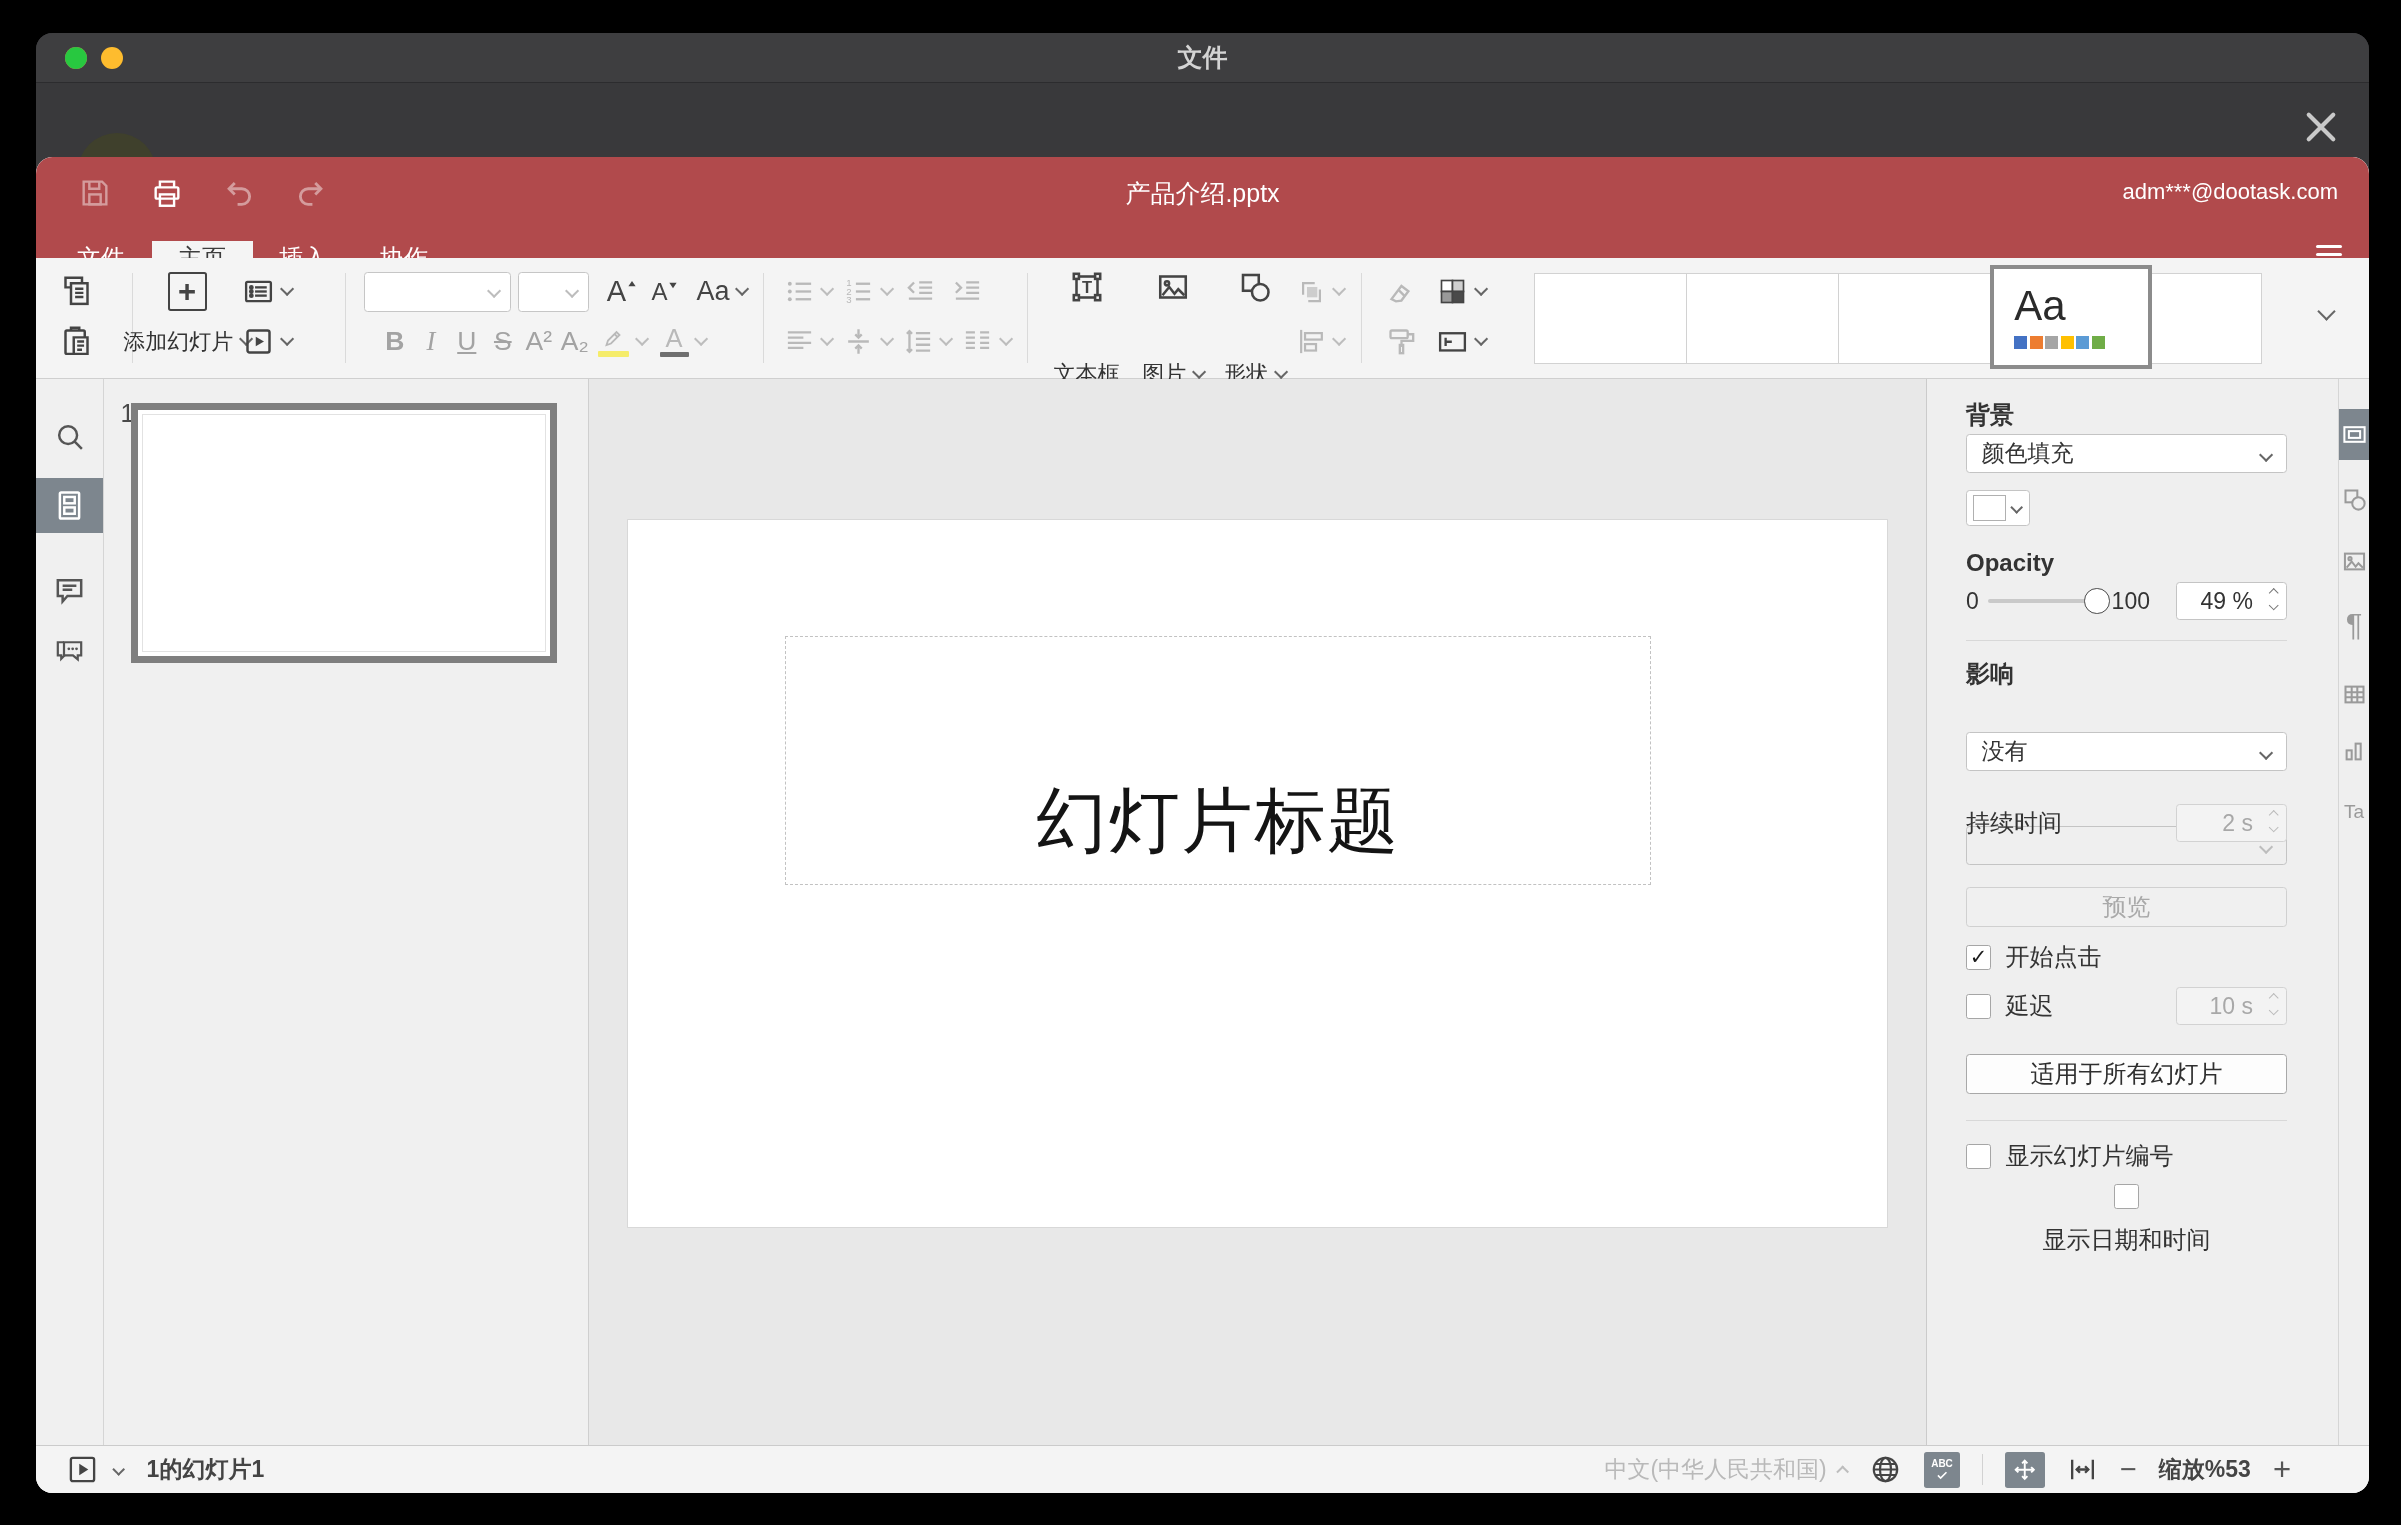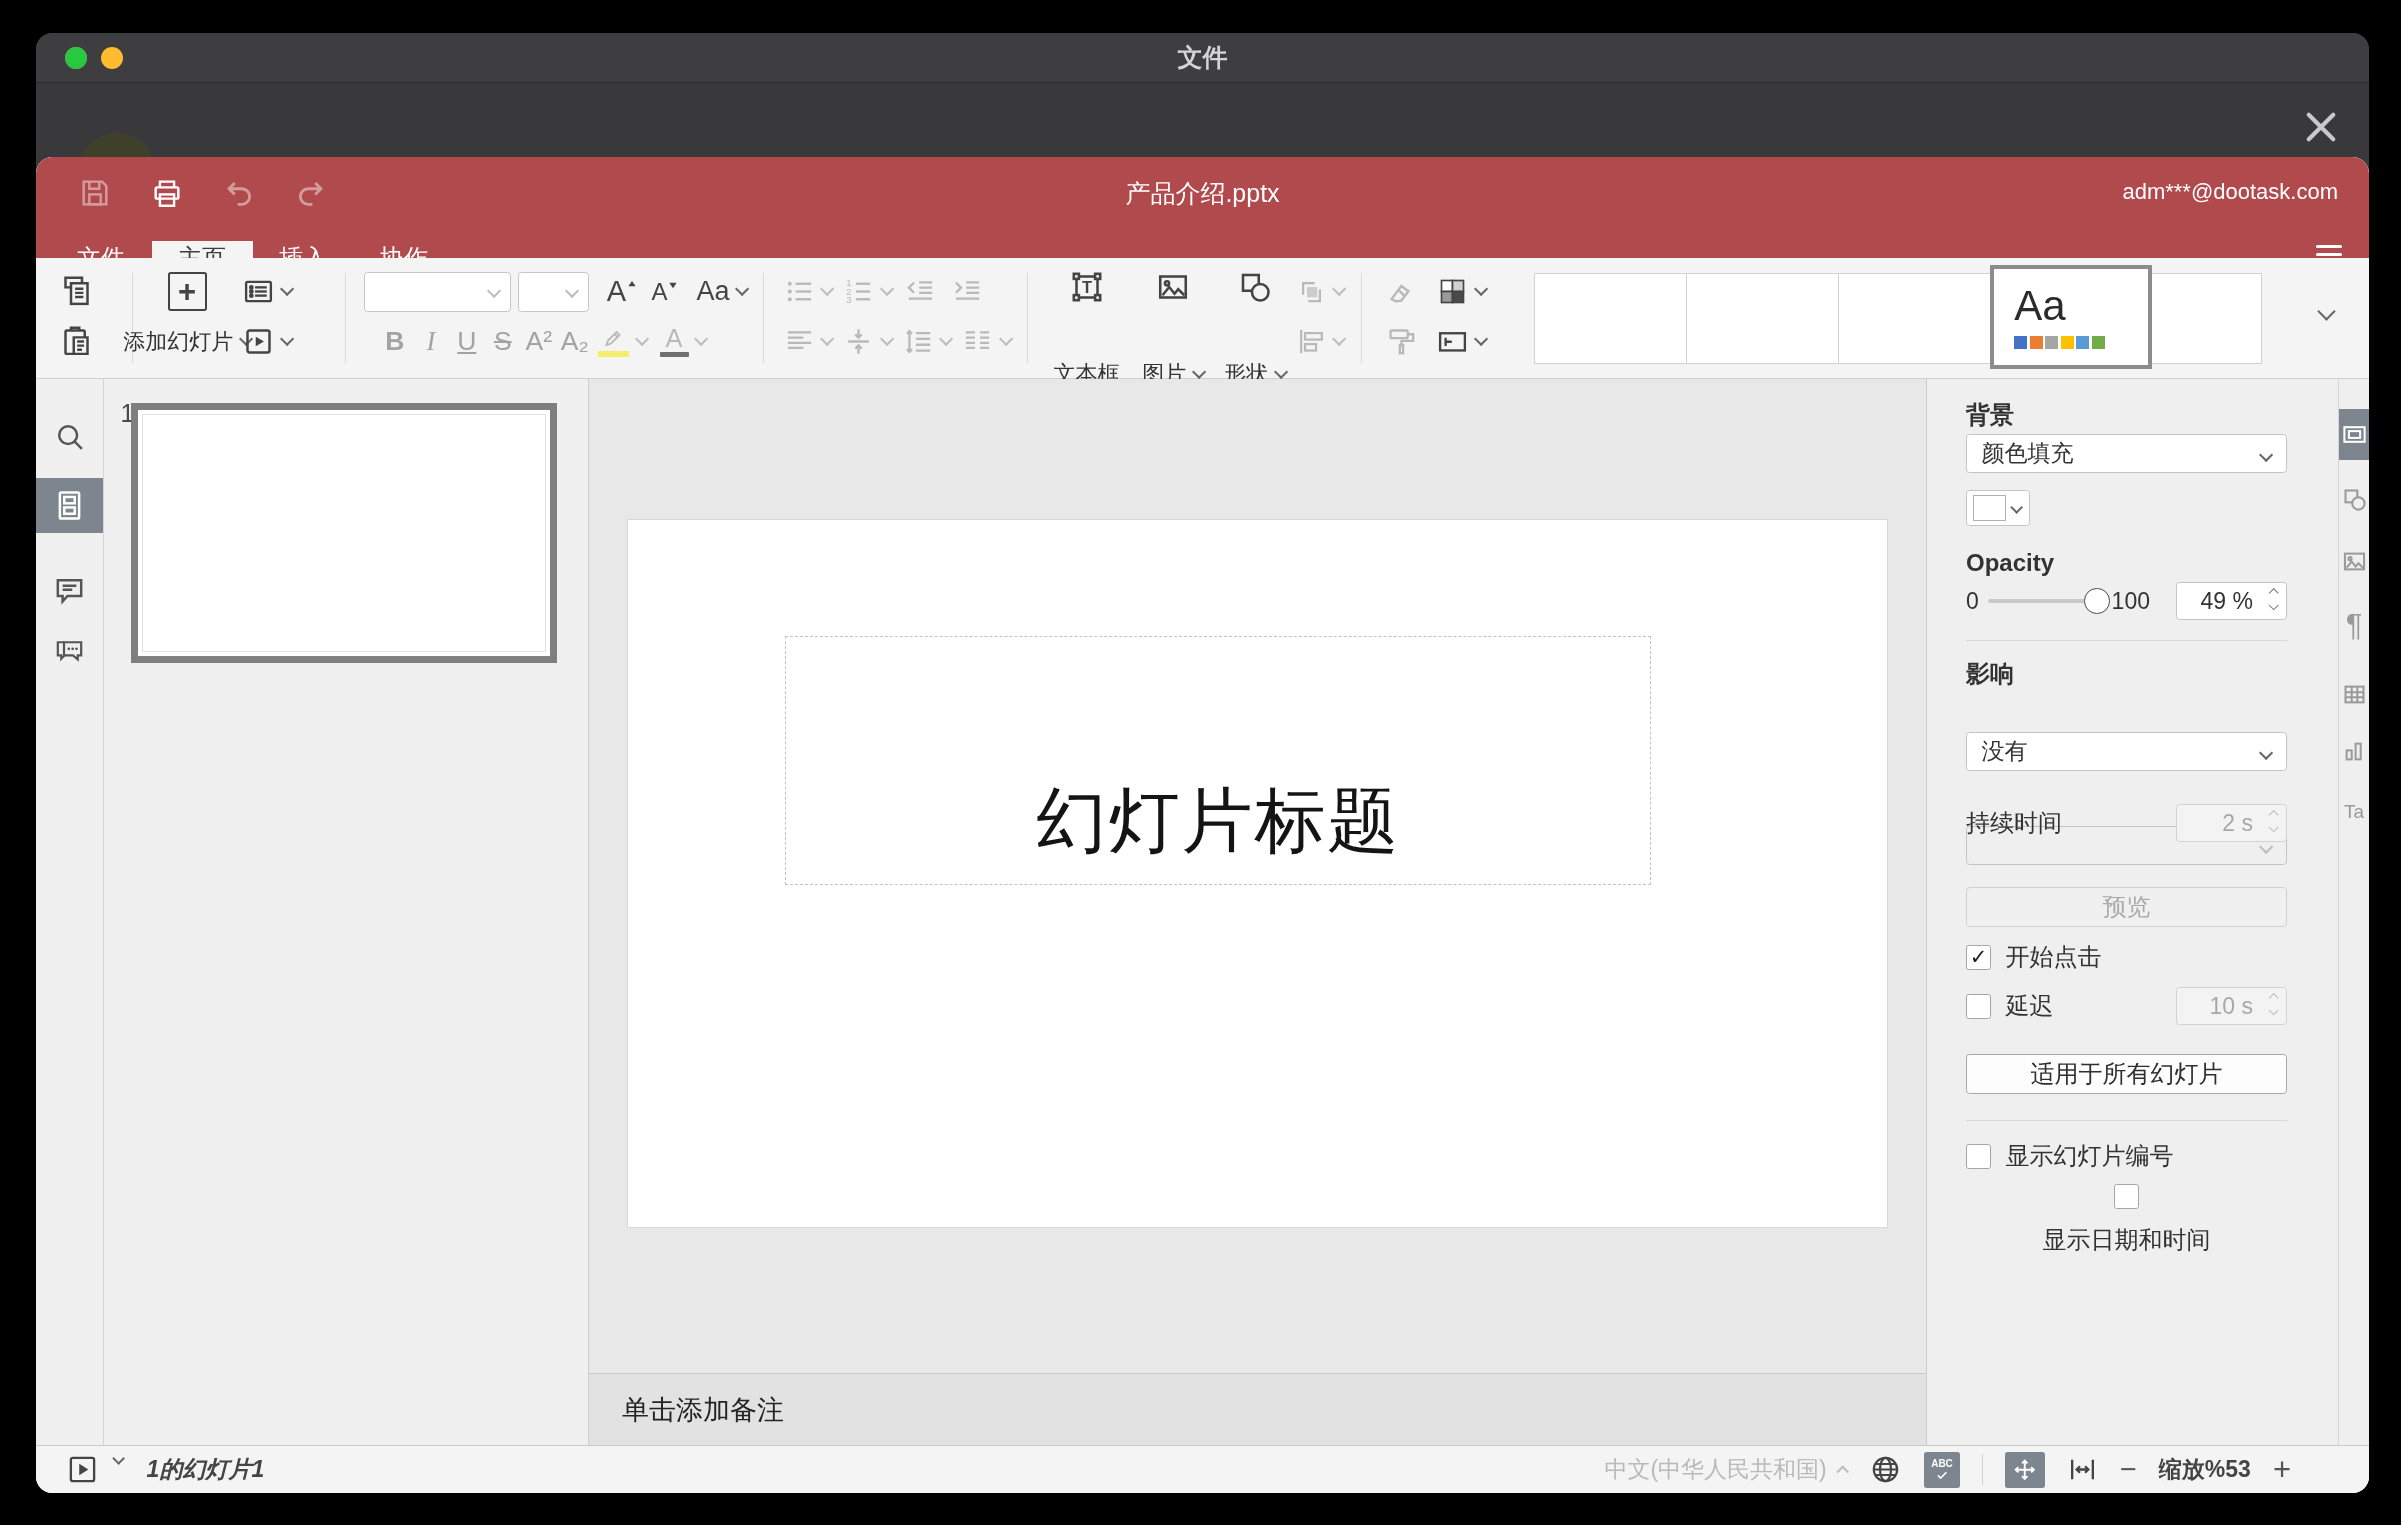--- a/index.html
+++ b/index.html
@@ -99,21 +99,21 @@
   .btn.on{border:0.9px solid #a8a8a8;background:#fdfdfd;color:#2f2f2f;}
   .rp-hr{border-top:0.9px solid #d8d8d8;height:0;}
   .sl-track{width:102px;height:4.6px;background:#c9c9c9;border-radius:2.7px;}
   .knob{width:25.5px;height:25.5px;border-radius:50%;background:#fff;border:1.8px solid #4a4a4a;margin-left:-5.5px;box-sizing:border-box;cursor:pointer;}
   .right-strip{width:30px;background:#efefef;border-left:0.9px solid #d5d5d5;position:relative;flex:none;}
   .rs-item{position:absolute;left:0;width:30px;height:51px;display:flex;align-items:center;justify-content:center;color:#9a9a9a;cursor:pointer;overflow:hidden;}
   .rs-item.sel{background:#7d868e;color:#fff;}
   
   .status{position:absolute;left:0;right:0;bottom:0;height:47px;background:#f4f4f4;border-top:0.9px solid #cbcbcb;
           display:flex;align-items:center;font-size:23px;color:#444;}
-  .st-left{display:flex;margin-left:31px;gap:16px;font-style:italic;}
+  .st-left{display:flex;align-items:center;margin-left:31px;gap:16px;}
   .st-right{margin-left:auto;display:flex;align-items:center;gap:22px;padding-right:78px;}
   .graybox{background:#7d868e;color:#fff;border-radius:2.7px;display:flex;align-items:center;justify-content:center;cursor:pointer;}
   .st-div{width:0.9px;height:31px;background:#d2d2d2;}
   .zoomtxt{font-weight:600;}
 </style>
 </head>
 <body>
 
 <div class="window">
 
@@ -520,21 +520,20 @@
       </div>
 
       <div class="main-col">
         <div class="canvas-wrap">
           <div class="slide">
             <div class="ph ph-title">
               <span class="t-title">幻灯片标题</span>
             </div>
           </div>
         </div>
-        <div class="notes">单击添加备注</div>
       </div>
 
       <div class="right-panel">
         <div class="rp b" style="top:20px;">背景</div>
         <div class="rp dd" style="top:55px;">
           <span>颜色填充</span>
             <span class="cv"></span>
         </div>
         <div class="rp" style="top:111px;width:64px;">
           <div style="height:36px;background:#fff;border:0.9px solid #c4c4c4;border-radius:3.6px;display:flex;align-items:center;padding:0 5.5px;box-sizing:border-box;">

